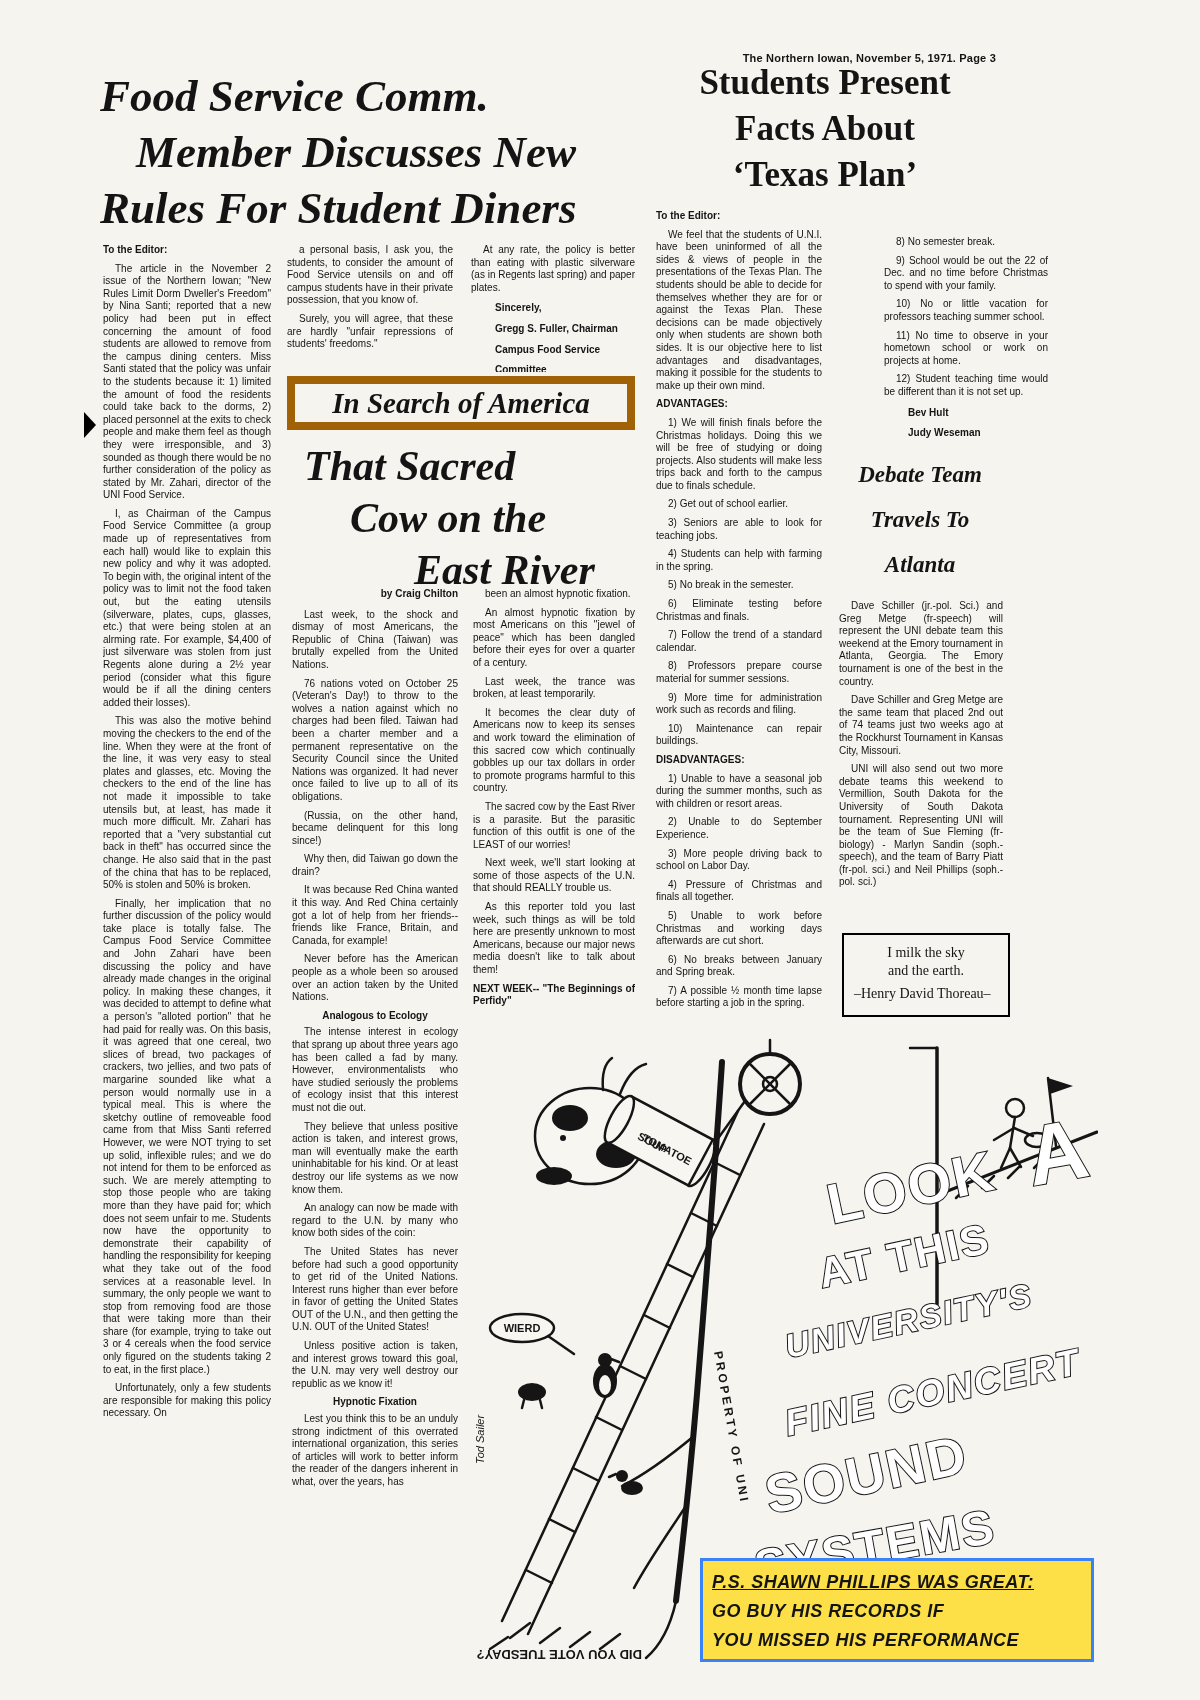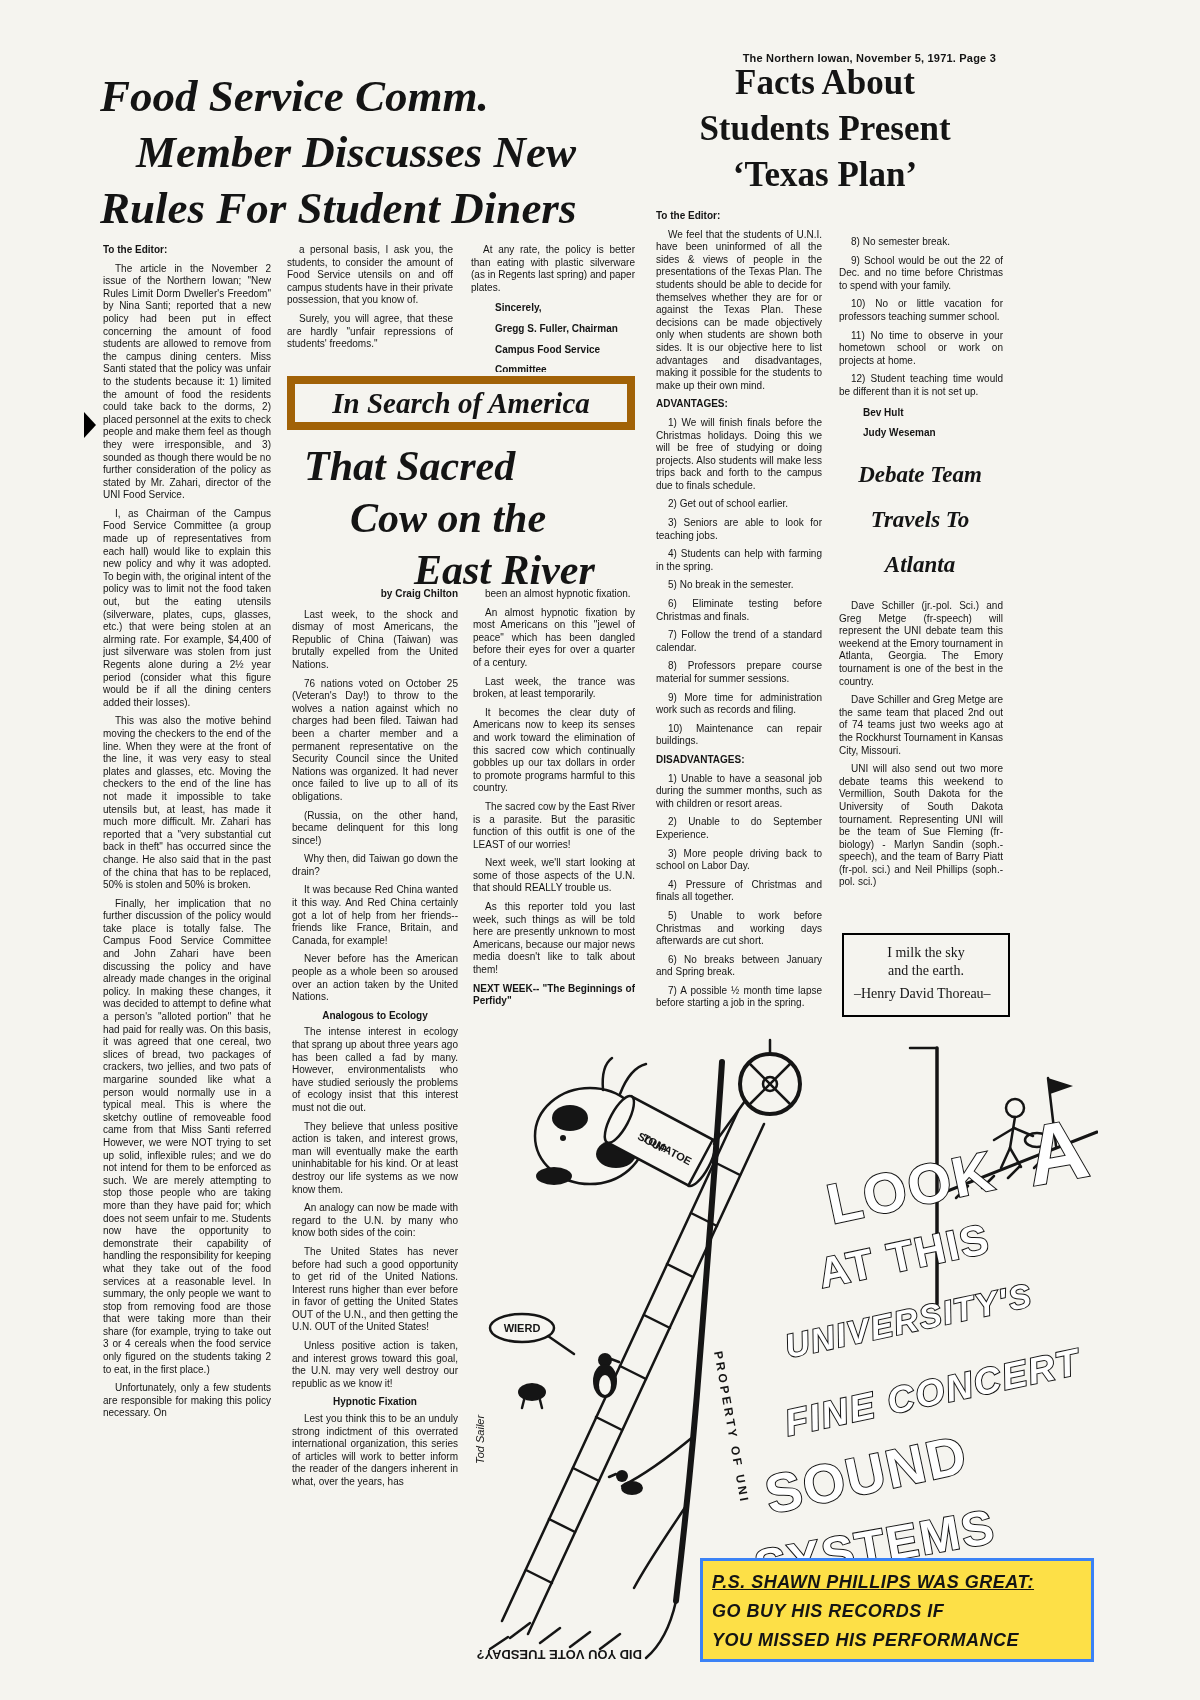--- a/index.html
+++ b/index.html
@@ -98,22 +98,22 @@
       <p>An almost hypnotic fixation by most Americans on this "jewel of peace" which has been dangled before their eyes for over a quarter of a century.</p>
       <p>Last week, the trance was broken, at least temporarily.</p>
       <p>It becomes the clear duty of Americans now to keep its senses and work toward the elimination of this sacred cow which continually gobbles up our tax dollars in order to promote programs harmful to this country.</p>
       <p>The sacred cow by the East River is a parasite. But the parasitic function of this outfit is one of the LEAST of our worries!</p>
       <p>Next week, we'll start looking at some of those aspects of the U.N. that should REALLY trouble us.</p>
       <p>As this reporter told you last week, such things as will be told here are presently unknown to most Americans, because our major news media doesn't like to talk about them!</p>
       <p class="nextweek">NEXT WEEK-- "The Beginnings of Perfidy"</p>
     </div>
 
   <div class="abs serif" style="left:648px;top:60px;width:354px;font-size:35px;line-height:46px;text-align:center;">
+    <div class="hl-line">Students Present</div>
     <div class="hl-line">Facts About</div>
-    <div class="hl-line">Students Present</div>
     <div class="hl-line">‘Texas Plan’</div>
   </div>
 
   <div class="abs col" style="left:656px;top:210px;width:166px;height:828px;">
       <p class="bold">To the Editor:</p>
       <p>We feel that the students of U.N.I. have been uninformed of all the sides &amp; views of people in the presentations of the Texas Plan. The students should be able to decide for themselves whether they are for or against the Texas Plan. These decisions can be made objectively only when students are shown both sides. It is our objective here to list advantages and disadvantages, making it possible for the students to make up their own mind.</p>
       <p class="bold">ADVANTAGES:</p>
       <p>1) We will finish finals before the Christmas holidays. Doing this we will be free of studying or doing projects. Also students will make less trips back and forth to the campus due to finals schedule.</p>
       <p>2) Get out of school earlier.</p>
       <p>3) Seniors are able to look for teaching jobs.</p>
@@ -126,21 +126,21 @@
       <p>10) Maintenance can repair buildings.</p>
       <p class="bold">DISADVANTAGES:</p>
       <p>1) Unable to have a seasonal job during the summer months, such as with children or resort areas.</p>
       <p>2) Unable to do September Experience.</p>
       <p>3) More people driving back to school on Labor Day.</p>
       <p>4) Pressure of Christmas and finals all together.</p>
       <p>5) Unable to work before Christmas and working days afterwards are cut short.</p>
       <p>6) No breaks between January and Spring break.</p>
       <p>7) A possible ½ month time lapse before starting a job in the spring.</p>
     </div>
-  <div class="abs col" style="left:839px;top:236px;width:164px;height:212px;">
+  <div class="abs col" style="left:884px;top:236px;width:164px;height:212px;">
       <p>8) No semester break.</p>
       <p>9) School would be out the 22 of Dec. and no time before Christmas to spend with your family.</p>
       <p>10) No or little vacation for professors teaching summer school.</p>
       <p>11) No time to observe in your hometown school or work on projects at home.</p>
       <p>12) Student teaching time would be different than it is not set up.</p>
       <p class="sig">Bev Hult</p>
       <p class="sig">Judy Weseman</p>
       <p class="sig">Roma Taylor</p>
     </div>
 

